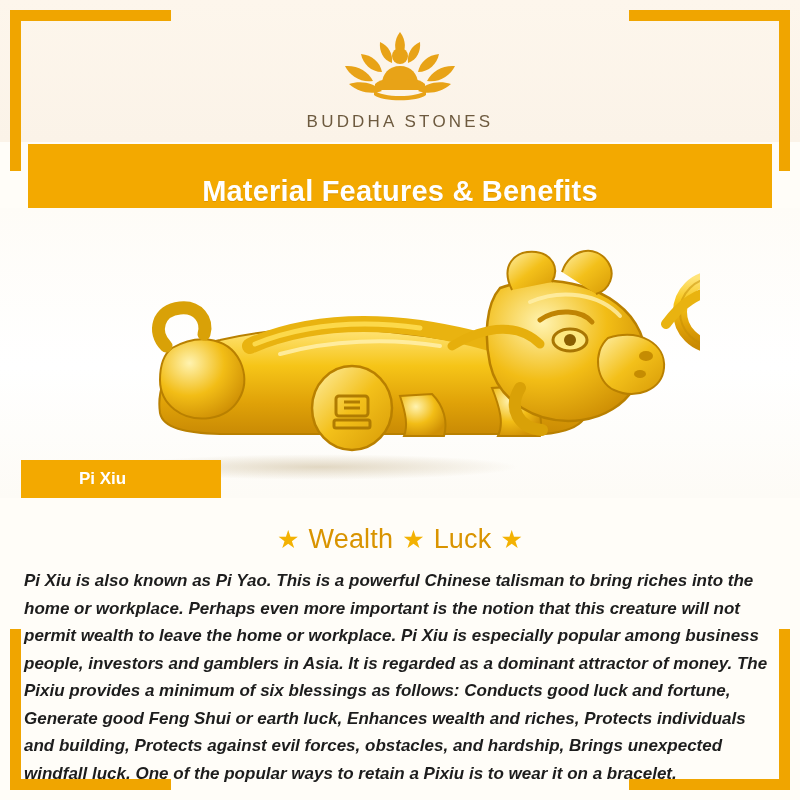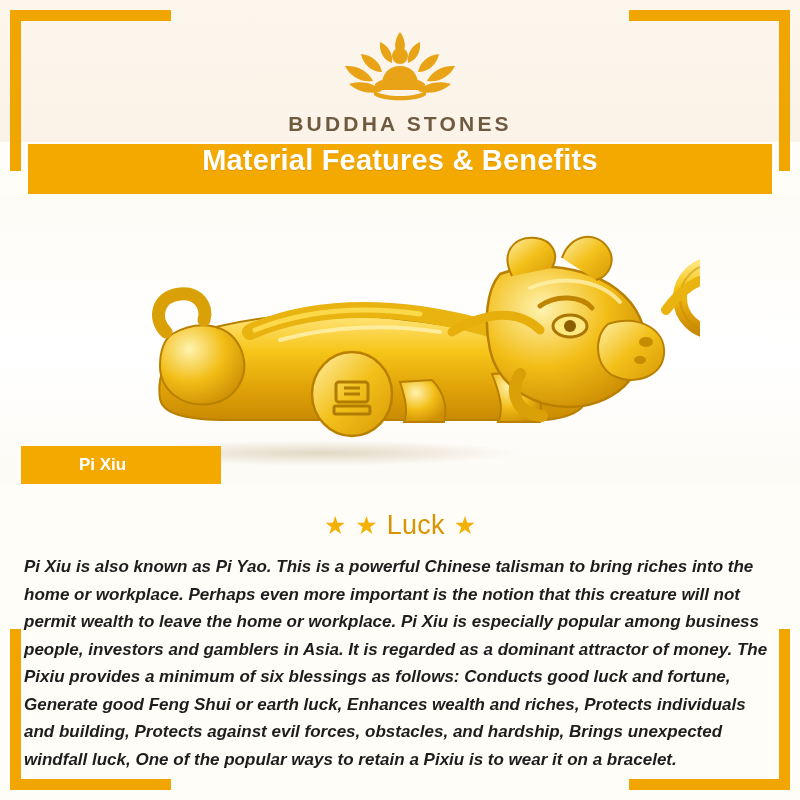--- a/index.html
+++ b/index.html
@@ -62,35 +62,35 @@
     height: 142px;
     box-sizing: border-box;
   }
   .logo-mark {
     width: 150px;
     height: 92px;
     margin: 0 auto;
     display: block;
   }
   .brand-name {
-    font-size: 21px;
+    font-size: 17px;
     letter-spacing: 3.2px;
     color: #6d5a3f;
-    font-weight: bold;
+    font-weight: normal;
     margin-top: 2px;
   }
 
   
   .title-banner {
     position: relative;
     margin: 2px 28px 0 28px;
-    height: 50px;
+    height: 64px;
     background: #f3a900;
     display: flex;
-    align-items: flex-start;
+    align-items: flex-end;
     justify-content: center;
     z-index: 6;
   }
   .title-banner .title-text {
     color: #ffffff;
     font-size: 29px;
     font-weight: bold;
     letter-spacing: 0.2px;
     text-shadow: 0 1px 0 rgba(150,90,0,0.25);
   }
@@ -286,20 +286,21 @@
       </svg>
     </div>
 
     <div class="label-tab">
       <span class="label-text">Pi Xiu</span>
     </div>
   </div>
 
   <div class="benefits">
     <span class="star">★</span>
+    <span class="kw">Wealth</span>
     <span class="star">★</span>
     <span class="kw">Luck</span>
     <span class="star">★</span>
   </div>
 
   <div class="body-copy">Pi Xiu is also known as Pi Yao. This is a powerful Chinese talisman to bring riches into the home or workplace. Perhaps even more important is the notion that this creature will not permit wealth to leave the home or workplace. Pi Xiu is especially popular among business people, investors and gamblers in Asia. It is regarded as a dominant attractor of money. The Pixiu provides a minimum of six blessings as follows: Conducts good luck and fortune, Generate good Feng Shui or earth luck, Enhances wealth and riches, Protects individuals and building, Protects against evil forces, obstacles, and hardship, Brings unexpected windfall luck, One of the popular ways to retain a Pixiu is to wear it on a bracelet.</div>
 
   <div class="bottom-pad"></div>
 </div>
 

